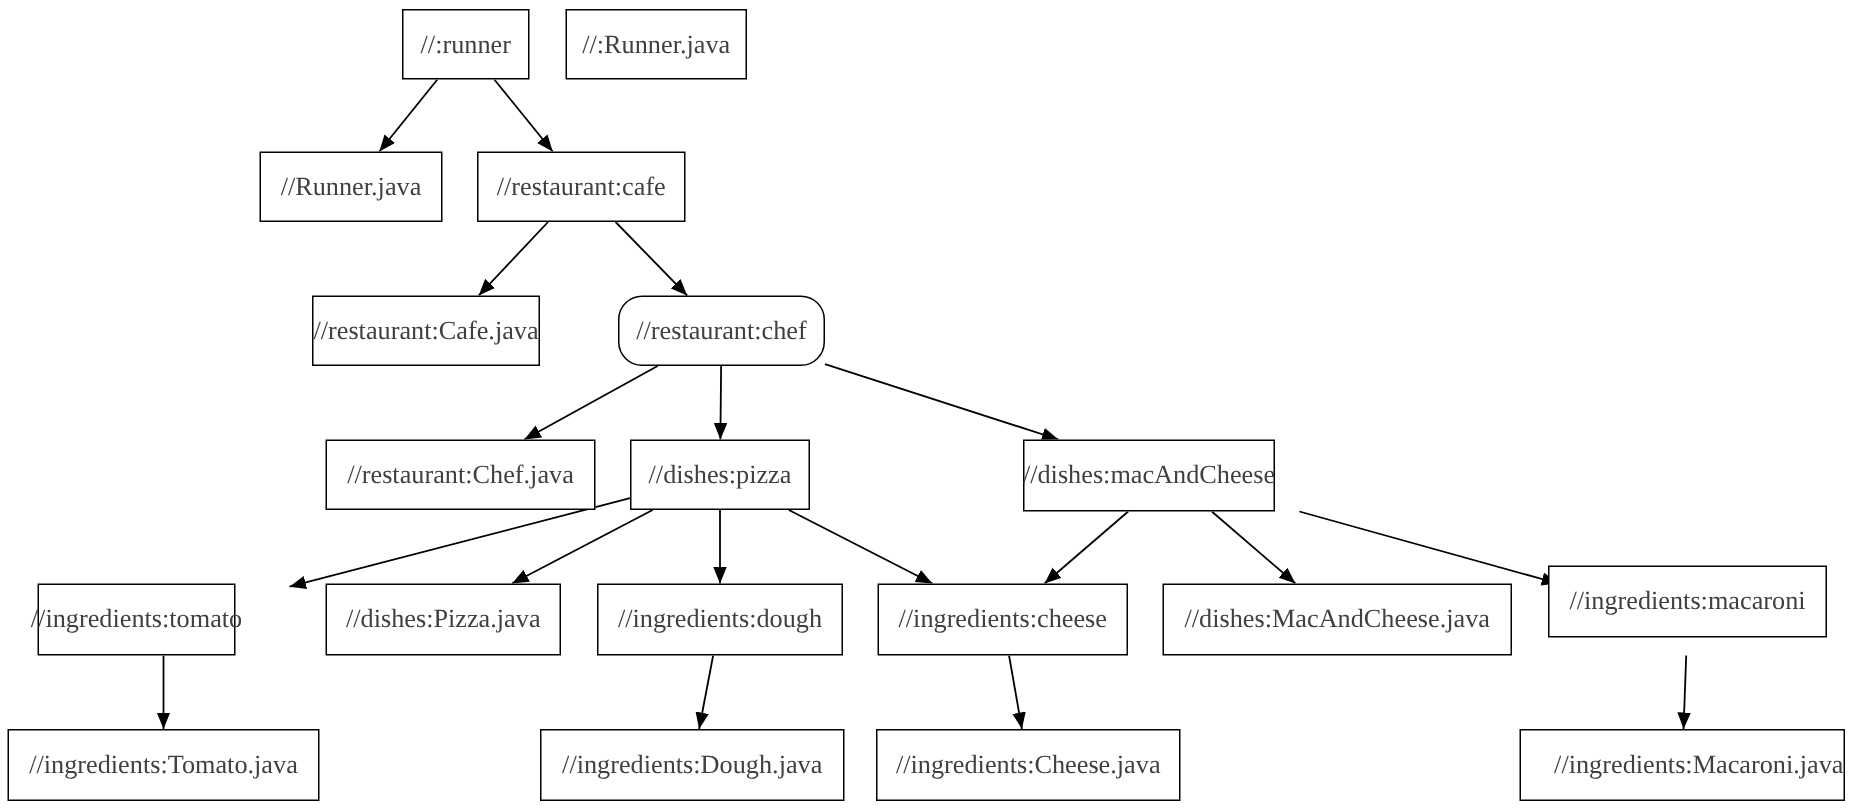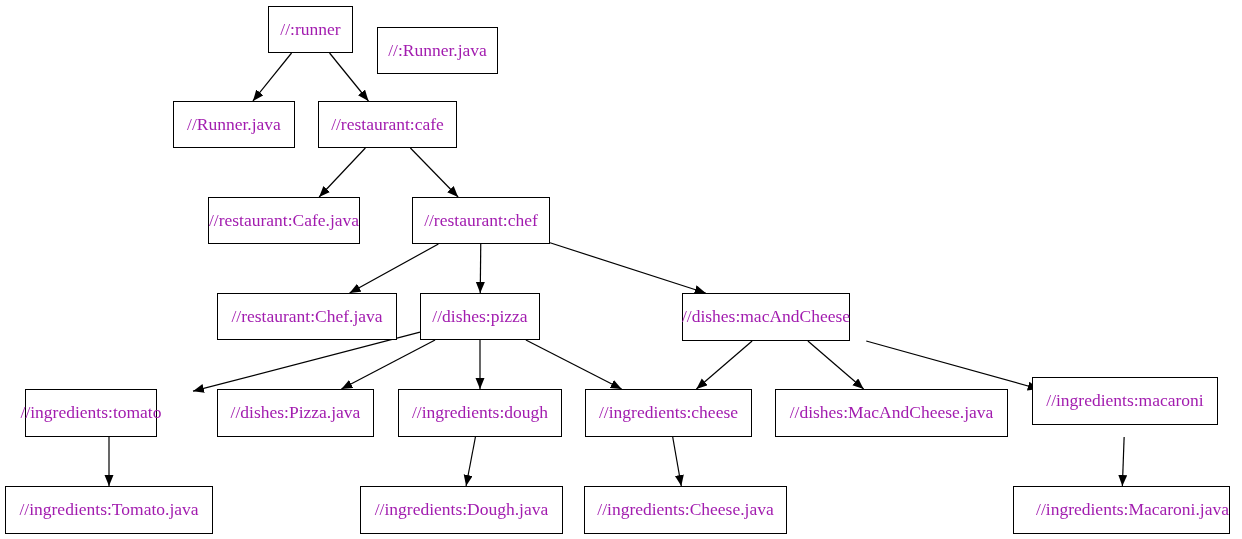--- a/index.html
+++ b/index.html
@@ -27,21 +27,21 @@
     background: #ffffff;
     border: 1px solid #000000;
     display: flex;
     align-items: center;
     justify-content: center;
     z-index: 1;
   }
   .node span {
     font-size: 17.5px;
     line-height: 1;
-    color: #a21caf;
+    color: #404040;
     white-space: nowrap;
   }
 </style>
 </head>
 <body>
 
 <div class="stage">
   <svg class="edge-layer" width="1242" height="539" viewBox="0 0 1242 539" xmlns="http://www.w3.org/2000/svg">
     <defs>
       <marker id="arrowhead" markerUnits="userSpaceOnUse" markerWidth="12" markerHeight="10" refX="11" refY="4.5" orient="auto">
@@ -66,33 +66,33 @@
         <line x1="109" y1="437" x2="109" y2="486" stroke="#000000" stroke-width="1.2" marker-end="url(#arrowhead)"></line>
         <line x1="475.4226804123711" y1="437" x2="466.0773195876289" y2="486" stroke="#000000" stroke-width="1.2" marker-end="url(#arrowhead)"></line>
         <line x1="672.7061855670103" y1="437" x2="681.2938144329897" y2="486" stroke="#000000" stroke-width="1.2" marker-end="url(#arrowhead)"></line>
         <line x1="1124.1340206185566" y1="437" x2="1122.3659793814434" y2="486" stroke="#000000" stroke-width="1.2" marker-end="url(#arrowhead)"></line>
       </g>
   </svg>
   <div>
       <div class="node" style="left: 268px; top: 6px; width: 85px; height: 47px; background: rgb(255, 255, 255); border-color: rgb(0, 0, 0);">
         <span>//:runner</span>
       </div>
-      <div class="node" style="left: 377px; top: 6px; width: 121px; height: 47px; background: rgb(255, 255, 255); border-color: rgb(0, 0, 0); margin-top: 21px;">
+      <div class="node" style="left: 377px; top: 6px; width: 121px; height: 47px; background: rgb(255, 255, 255); border-color: rgb(0, 0, 0);">
         <span>//:Runner.java</span>
       </div>
       <div class="node" style="left: 173px; top: 101px; width: 122px; height: 47px; background: rgb(255, 255, 255); border-color: rgb(0, 0, 0);">
         <span>//Runner.java</span>
       </div>
       <div class="node" style="left: 318px; top: 101px; width: 139px; height: 47px; background: rgb(255, 255, 255); border-color: rgb(0, 0, 0);">
         <span>//restaurant:cafe</span>
       </div>
       <div class="node" style="left: 208px; top: 197px; width: 152px; height: 47px; background: rgb(255, 255, 255); border-color: rgb(0, 0, 0);">
         <span>//restaurant:Cafe.java</span>
       </div>
-      <div class="node" style="left: 412px; top: 197px; width: 138px; height: 47px; background: rgb(255, 255, 255); border-color: rgb(0, 0, 0);">
+      <div class="node" style="left: 412px; top: 197px; width: 138px; height: 47px; background: rgb(255, 255, 255); border-color: rgb(0, 0, 0); border-radius: 16px;">
         <span>//restaurant:chef</span>
       </div>
       <div class="node" style="left: 217px; top: 293px; width: 180px; height: 47px; background: rgb(255, 255, 255); border-color: rgb(0, 0, 0);">
         <span>//restaurant:Chef.java</span>
       </div>
       <div class="node" style="left: 420px; top: 293px; width: 120px; height: 47px; background: rgb(255, 255, 255); border-color: rgb(0, 0, 0);">
         <span>//dishes:pizza</span>
       </div>
       <div class="node" style="left: 682px; top: 293px; width: 168px; height: 48px; background: rgb(255, 255, 255); border-color: rgb(0, 0, 0);">
         <span>//dishes:macAndCheese</span>

